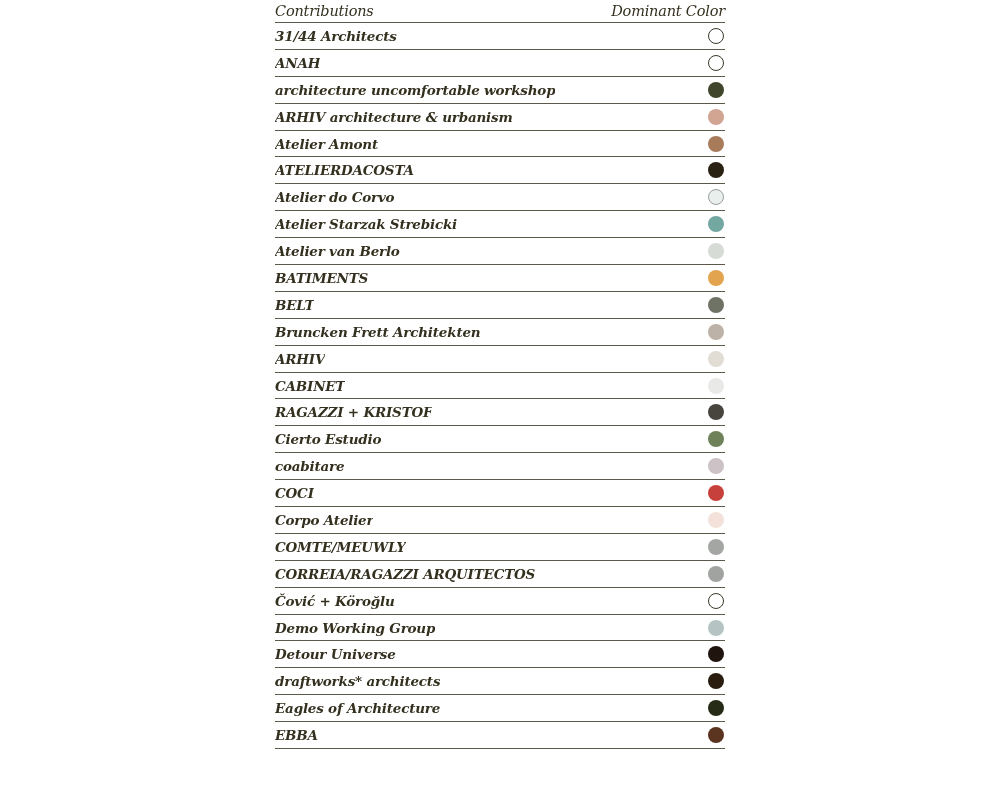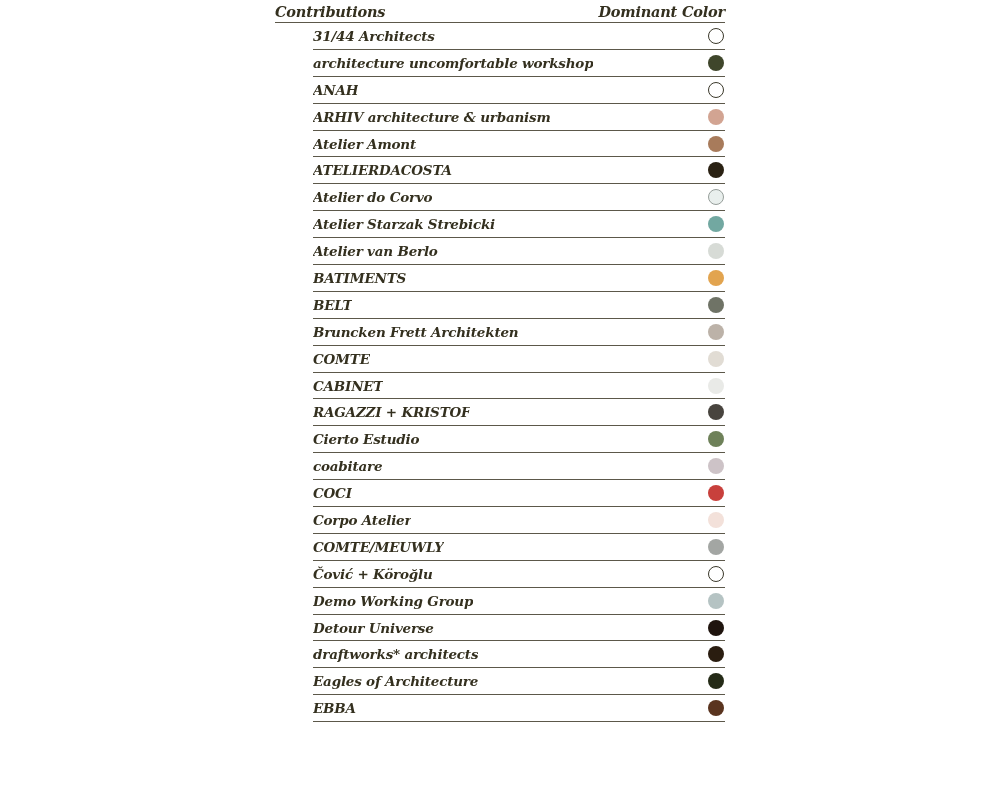--- a/index.html
+++ b/index.html
@@ -17,34 +17,33 @@
     width: 450px;
     margin: 0 auto;
     color: #34301f;
   }
   .header-row {
     display: flex;
     justify-content: space-between;
     align-items: center;
     height: 22px;
     border-bottom: 1px solid #5c584a;
-    font-weight: bold;
+    font-weight: normal;
     font-style: italic;
     font-size: 14.5px;
     letter-spacing: -0.2px;
     gap: 42px;
   }
   .row {
     display: flex;
     justify-content: space-between;
     align-items: center;
     height: 25.9px;
     border-bottom: 1px solid #5c584a;
     cursor: pointer;
-    margin-left: 38px;
   }
   .name {
     font-weight: bold;
     font-style: italic;
     font-size: 13.5px;
     letter-spacing: -0.2px;
     white-space: nowrap;
     overflow: hidden;
   }
   .dot {
@@ -64,30 +63,30 @@
     <span>Contributions</span>
     <span>Dominant Color</span>
   </div>
   <div id="rows">
   <div class="row">
     <span class="name">31/44 Architects</span>
     <span class="dot" style="background: rgb(255, 255, 255); border: 1.5px solid rgb(59, 57, 43);"></span>
   </div>
 
   <div class="row">
+    <span class="name">ANAH</span>
+    <span class="dot" style="background: rgb(255, 255, 255); border: 1.5px solid rgb(59, 57, 43);"></span>
+  </div>
+
+  <div class="row">
     <span class="name">architecture uncomfortable workshop</span>
     <span class="dot" style="background: rgb(63, 70, 43);"></span>
   </div>
 
   <div class="row">
-    <span class="name">ANAH</span>
-    <span class="dot" style="background: rgb(255, 255, 255); border: 1.5px solid rgb(59, 57, 43);"></span>
-  </div>
-
-  <div class="row">
     <span class="name">ARHIV architecture &amp; urbanism</span>
     <span class="dot" style="background: rgb(210, 164, 146);"></span>
   </div>
 
   <div class="row">
     <span class="name">Atelier Amont</span>
     <span class="dot" style="background: rgb(168, 123, 91);"></span>
   </div>
 
   <div class="row">
@@ -121,21 +120,21 @@
   </div>
 
 
   <div class="row">
     <span class="name">Bruncken Frett Architekten</span>
     <span class="dot" style="background: rgb(188, 178, 168);"></span>
   </div>
 
 
   <div class="row">
-    <span class="name">COMTE</span>
+    <span class="name">ARHIV</span>
     <span class="dot" style="background: rgb(225, 220, 212);"></span>
   </div>
 
   <div class="row">
     <span class="name">CABINET</span>
     <span class="dot" style="background: rgb(233, 234, 231);"></span>
   </div>
 
   <div class="row">
     <span class="name">RAGAZZI + KRISTOF</span>
@@ -160,20 +159,24 @@
   <div class="row">
     <span class="name">Corpo Atelier</span>
     <span class="dot" style="background: rgb(243, 225, 218);"></span>
   </div>
 
   <div class="row">
     <span class="name">COMTE/MEUWLY</span>
     <span class="dot" style="background: rgb(163, 166, 163);"></span>
   </div>
 
+  <div class="row">
+    <span class="name">CORREIA/RAGAZZI ARQUITECTOS</span>
+    <span class="dot" style="background: rgb(160, 163, 160);"></span>
+  </div>
 
   <div class="row">
     <span class="name">Čović + Köroğlu</span>
     <span class="dot" style="background: rgb(255, 255, 255); border: 1.5px solid rgb(59, 57, 43);"></span>
   </div>
 
   <div class="row">
     <span class="name">Demo Working Group</span>
     <span class="dot" style="background: rgb(181, 195, 195);"></span>
   </div>

